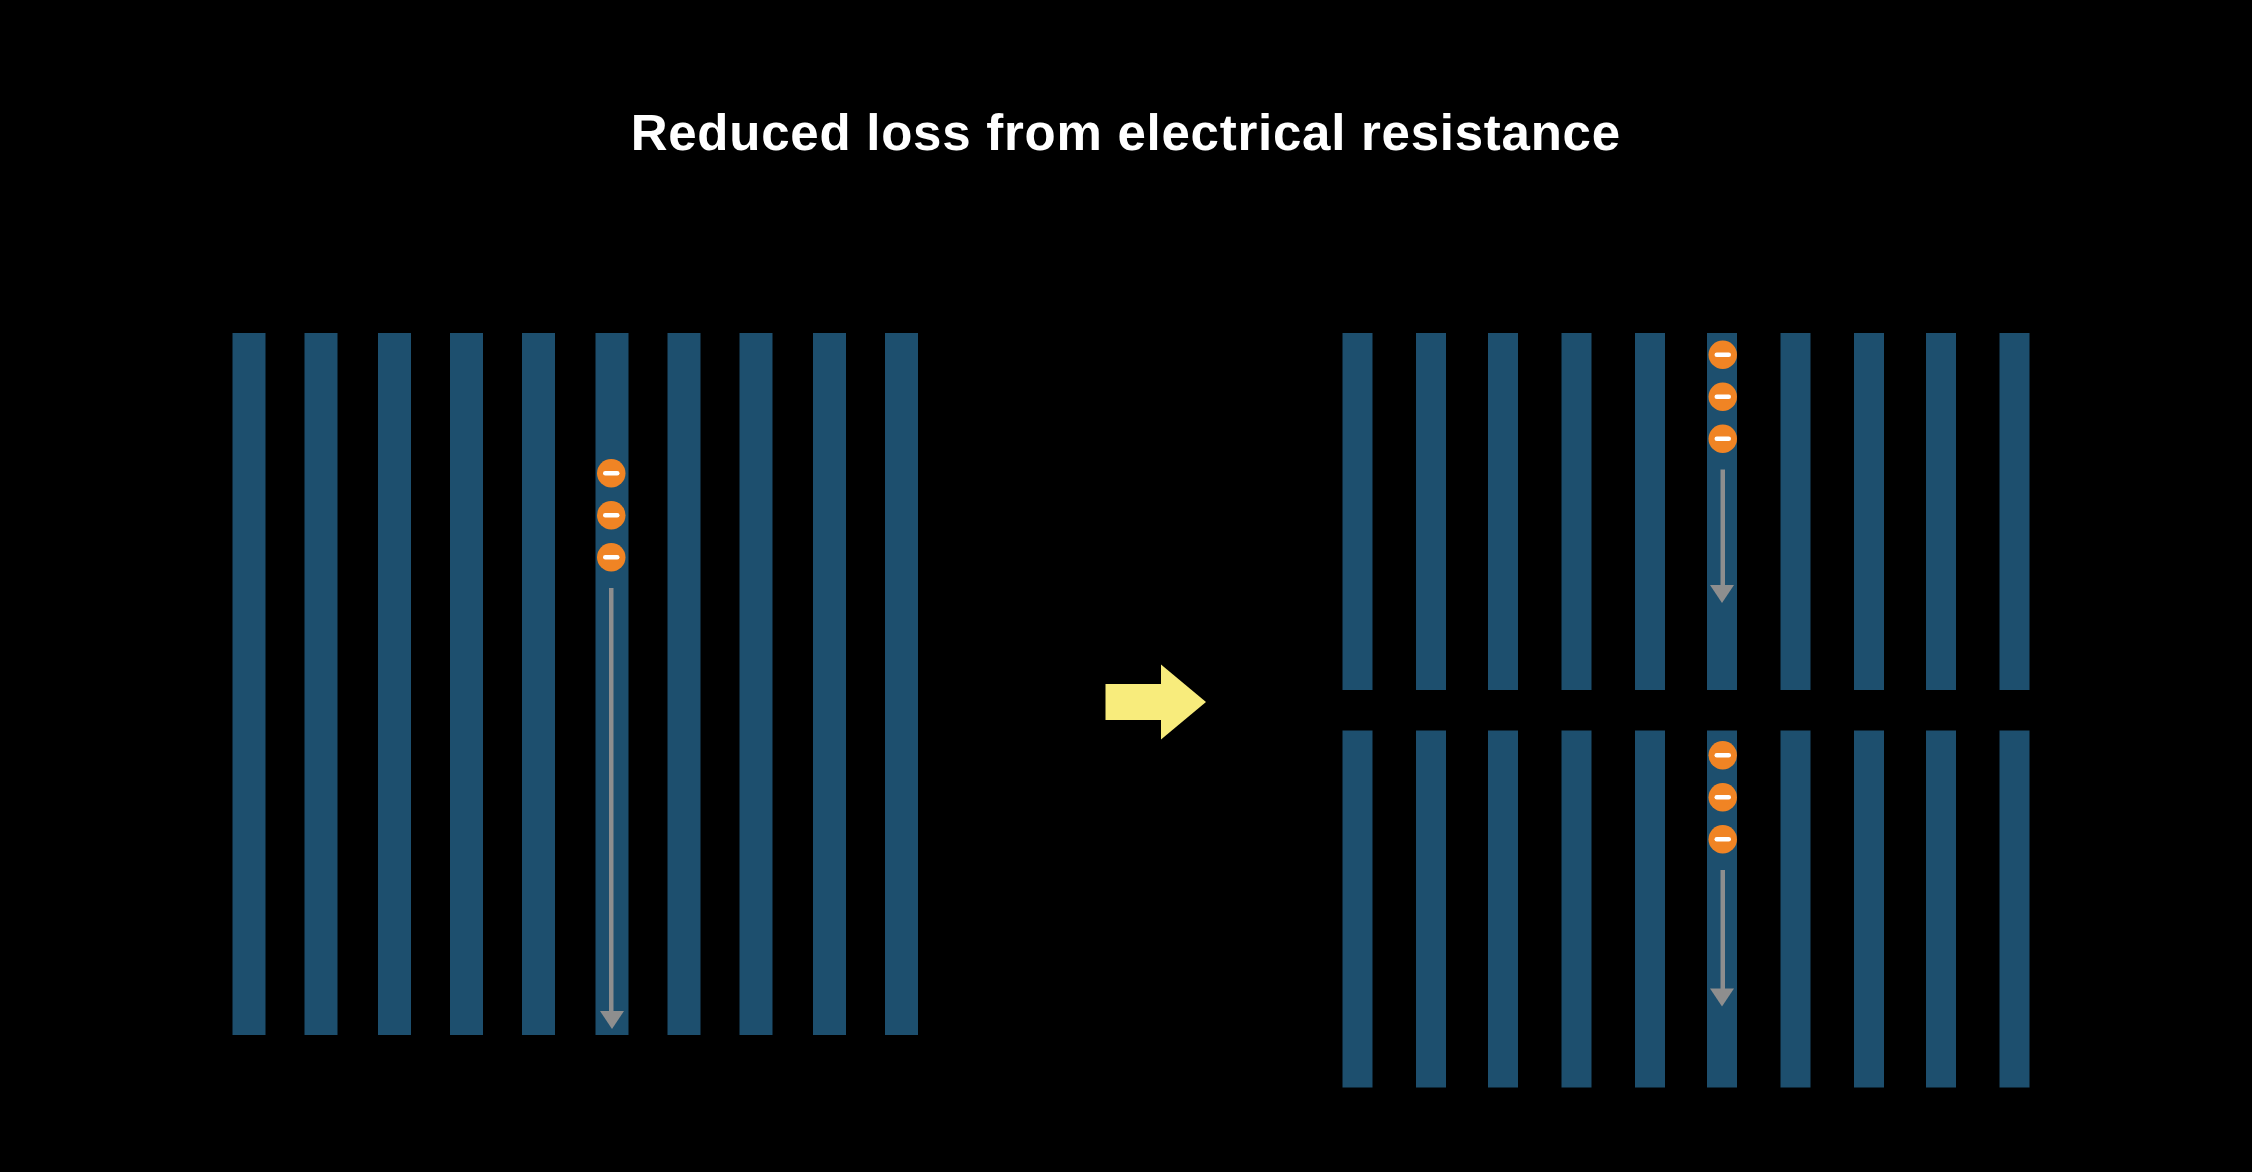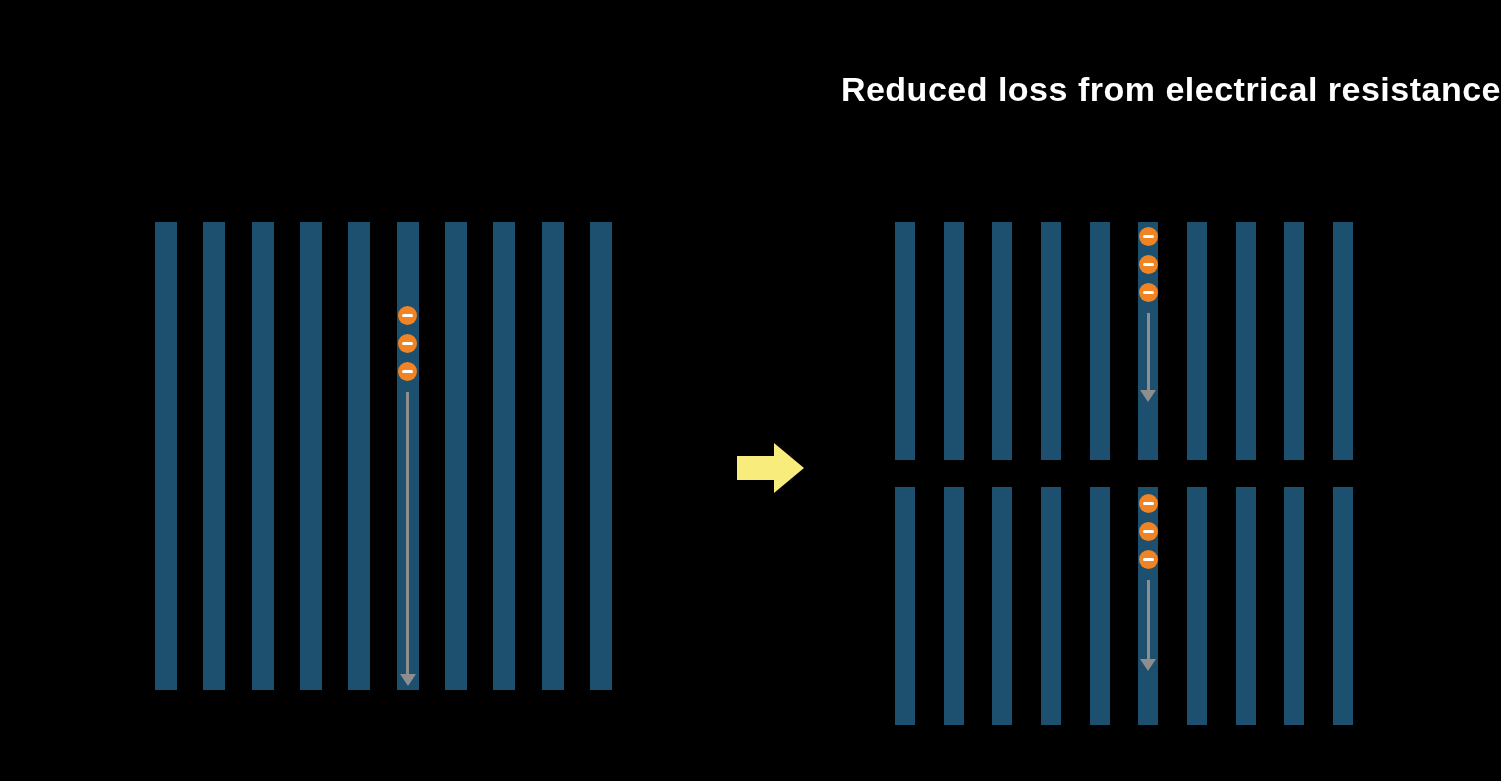--- a/index.html
+++ b/index.html
@@ -15,21 +15,21 @@
     position: relative;
     width: 1501px;
     height: 781px;
     background: var(--background, #000);
   }
   .title {
     position: absolute;
     top: 70px;
     left: 0;
     width: 100%;
-    text-align: right;
+    text-align: center;
     color: var(--title-text, #fff);
     font-size: 34px;
     font-weight: bold;
     letter-spacing: 0.5px;
   }
   .panel {
     position: absolute;
   }
   .bar {
     position: absolute;

